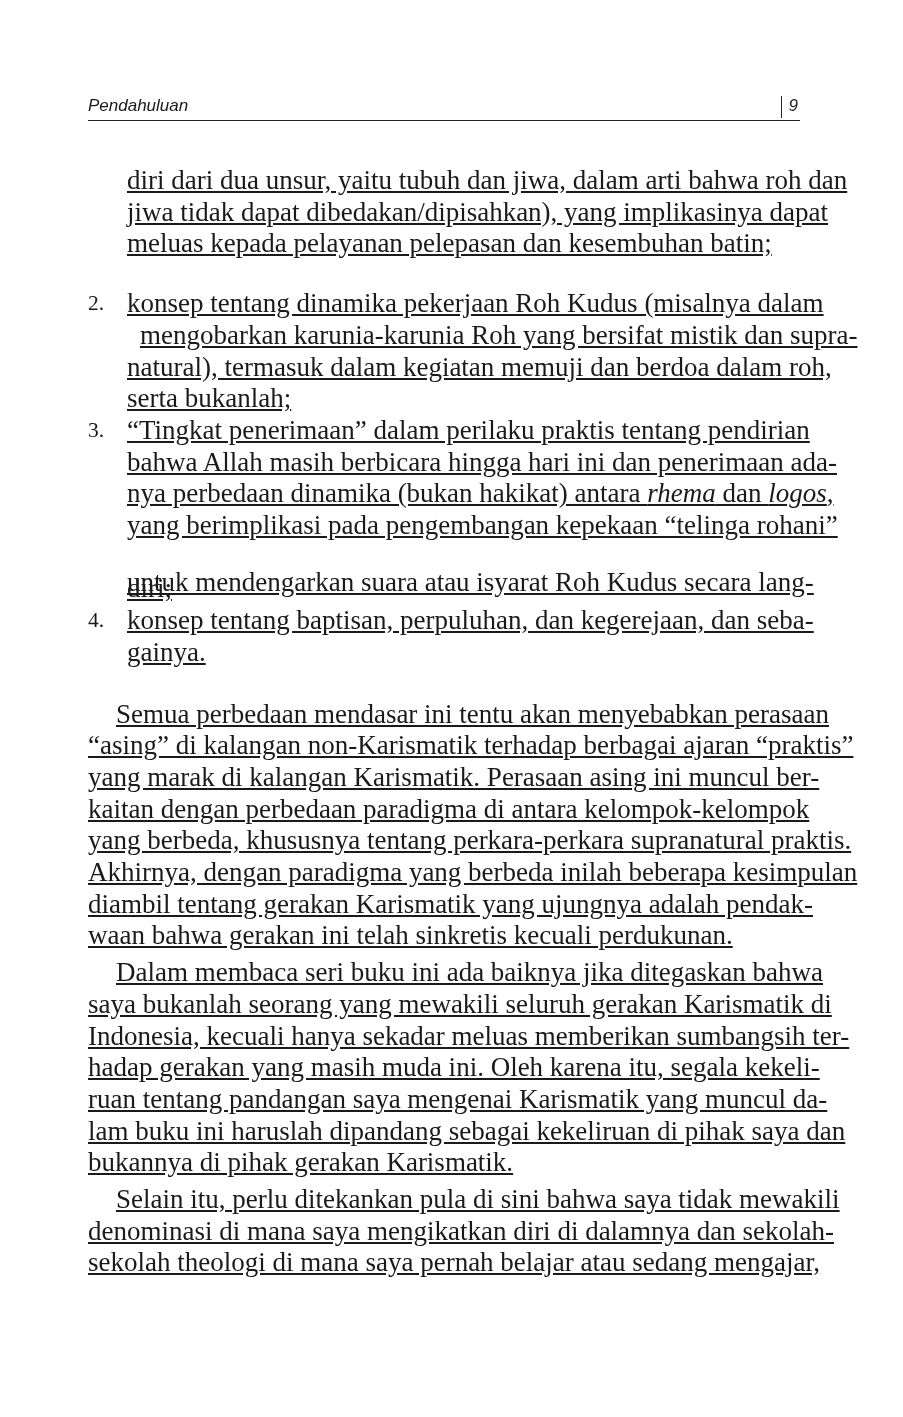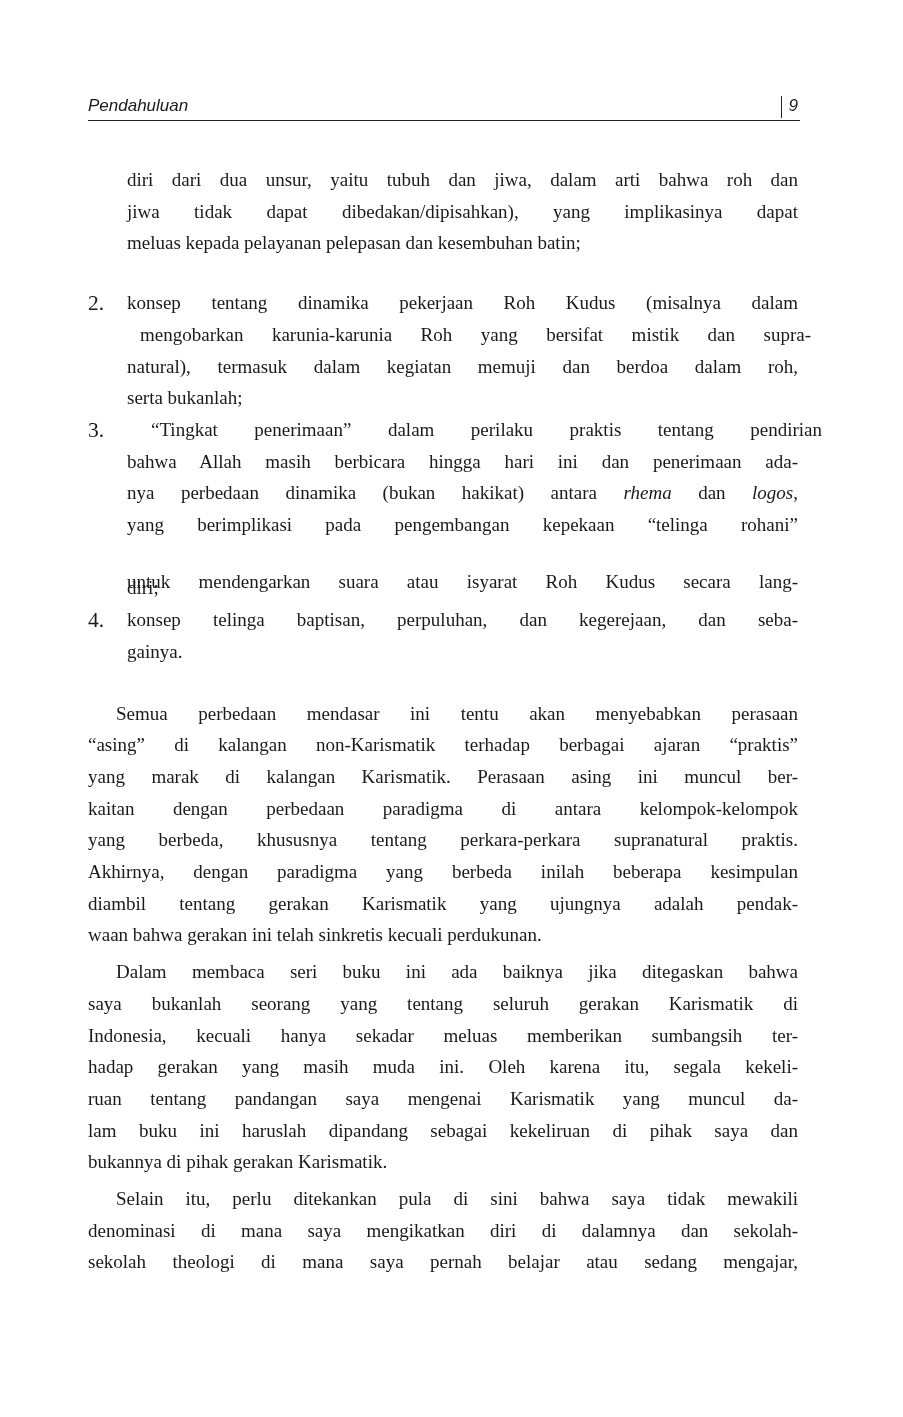--- a/index.html
+++ b/index.html
@@ -6,22 +6,22 @@
   body { width:903px; height:1417px; position:relative; overflow:hidden;
          font-family:"Liberation Serif","DejaVu Serif",serif; color:#1a1a1a; }
   .header { position:absolute; left:88px; top:96px; width:712px; height:24px;
             border-bottom:1.3px solid #222; }
   .running-title { position:absolute; left:0; top:0; font-style:italic; font-size:17px;
                    font-family:"Liberation Sans","DejaVu Sans",sans-serif; }
   .page-num { position:absolute; right:2px; top:0; font-style:italic; font-size:17px;
               font-family:"Liberation Sans","DejaVu Sans",sans-serif; }
   .page-num-sep { position:absolute; right:18px; top:0px; width:1.3px; height:22px; background:#222; }
   .content { position:absolute; left:0; top:0; }
-  .line { position:absolute; font-size:19px; line-height:30px; white-space:nowrap;
-          text-align:justify; text-align-last:justify; }
+  .line { position:absolute; font-size:27px; line-height:30px; white-space:nowrap;
+          text-align:justify; text-align-last:justify;text-decoration:underline; }
   .line.last { text-align-last:left; }
   .num { position:absolute; font-size:21.5px; line-height:30px; }
   em { font-style:italic; }
 </style>
 </head>
 <body>
 
 <div class="header">
   <span class="running-title">Pendahuluan</span>
   <span class="page-num-sep"></span>
@@ -31,39 +31,39 @@
 <div class="content" id="content">
     <div class="line" style="left: 127px; top: 165px; width: 671px;">diri dari dua unsur, yaitu tubuh dan jiwa, dalam arti bahwa roh dan</div>
     <div class="line" style="left: 127px; top: 196.7px; width: 671px;">jiwa tidak dapat dibedakan/dipisahkan), yang implikasinya dapat</div>
     <div class="line last" style="left: 127px; top: 228.4px; width: 671px;">meluas kepada pelayanan pelepasan dan kesembuhan batin;</div>
     <div class="num" style="left: 88px; top: 288.1px;">2.</div>
     <div class="line" style="left: 127px; top: 288.1px; width: 671px;">konsep tentang dinamika pekerjaan Roh Kudus (misalnya dalam</div>
     <div class="line" style="left: 140px; top: 319.8px; width: 671px;">mengobarkan karunia-karunia Roh yang bersifat mistik dan supra-</div>
     <div class="line" style="left: 127px; top: 351.5px; width: 671px;">natural), termasuk dalam kegiatan memuji dan berdoa dalam roh,</div>
     <div class="line last" style="left: 127px; top: 383.2px; width: 671px;">serta bukanlah;</div>
     <div class="num" style="left: 88px; top: 414.9px;">3.</div>
-    <div class="line" style="left: 127px; top: 414.9px; width: 671px; margin-left: 24px;">“Tingkat penerimaan” dalam perilaku praktis tentang pendirian</div>
+    <div class="line" style="left: 127px; top: 414.9px; width: 671px;">“Tingkat penerimaan” dalam perilaku praktis tentang pendirian</div>
     <div class="line" style="left: 127px; top: 446.6px; width: 671px;">bahwa Allah masih berbicara hingga hari ini dan penerimaan ada-</div>
     <div class="line" style="left: 127px; top: 478.3px; width: 671px;">nya perbedaan dinamika (bukan hakikat) antara <em>rhema</em> dan <em>logos</em>,</div>
     <div class="line" style="left: 127px; top: 510px; width: 671px;">yang berimplikasi pada pengembangan kepekaan “telinga rohani”</div>
     <div class="line" style="left: 127px; top: 567px; width: 671px;">untuk mendengarkan suara atau isyarat Roh Kudus secara lang-</div>
     <div class="line last" style="left: 127px; top: 573.4px; width: 671px;">diri;</div>
     <div class="num" style="left: 88px; top: 605.1px;">4.</div>
-    <div class="line" style="left: 127px; top: 605.1px; width: 671px;">konsep telinga baptisan, perpuluhan, dan kegerejaan, dan seba-</div>
+    <div class="line" style="left: 127px; top: 605.1px; width: 671px;">konsep tentang baptisan, perpuluhan, dan kegerejaan, dan seba-</div>
     <div class="line last" style="left: 127px; top: 636.8px; width: 671px;">gainya.</div>
     <div class="line" style="left: 116px; top: 698.5px; width: 682px;">Semua perbedaan mendasar ini tentu akan menyebabkan perasaan</div>
     <div class="line" style="left: 88px; top: 730.2px; width: 710px;">“asing” di kalangan non-Karismatik terhadap berbagai ajaran “praktis”</div>
     <div class="line" style="left: 88px; top: 761.9px; width: 710px;">yang marak di kalangan Karismatik. Perasaan asing ini muncul ber-</div>
     <div class="line" style="left: 88px; top: 793.6px; width: 710px;">kaitan dengan perbedaan paradigma di antara kelompok-kelompok</div>
     <div class="line" style="left: 88px; top: 825.3px; width: 710px;">yang berbeda, khususnya tentang perkara-perkara supranatural praktis.</div>
     <div class="line" style="left: 88px; top: 857px; width: 710px;">Akhirnya, dengan paradigma yang berbeda inilah beberapa kesimpulan</div>
     <div class="line" style="left: 88px; top: 888.7px; width: 710px;">diambil tentang gerakan Karismatik yang ujungnya adalah pendak-</div>
     <div class="line last" style="left: 88px; top: 920.4px; width: 710px;">waan bahwa gerakan ini telah sinkretis kecuali perdukunan.</div>
     <div class="line" style="left: 116px; top: 957.1px; width: 682px;">Dalam membaca seri buku ini ada baiknya jika ditegaskan bahwa</div>
-    <div class="line" style="left: 88px; top: 988.8px; width: 710px;">saya bukanlah seorang yang tentang seluruh gerakan Karismatik di</div>
+    <div class="line" style="left: 88px; top: 988.8px; width: 710px;">saya bukanlah seorang yang mewakili seluruh gerakan Karismatik di</div>
     <div class="line" style="left: 88px; top: 1020.5px; width: 710px;">Indonesia, kecuali hanya sekadar meluas memberikan sumbangsih ter-</div>
     <div class="line" style="left: 88px; top: 1052.2px; width: 710px;">hadap gerakan yang masih muda ini. Oleh karena itu, segala kekeli-</div>
     <div class="line" style="left: 88px; top: 1083.9px; width: 710px;">ruan tentang pandangan saya mengenai Karismatik yang muncul da-</div>
     <div class="line" style="left: 88px; top: 1115.6px; width: 710px;">lam buku ini haruslah dipandang sebagai kekeliruan di pihak saya dan</div>
     <div class="line last" style="left: 88px; top: 1147.3px; width: 710px;">bukannya di pihak gerakan Karismatik.</div>
     <div class="line" style="left: 116px; top: 1184px; width: 682px;">Selain itu, perlu ditekankan pula di sini bahwa saya tidak mewakili</div>
     <div class="line" style="left: 88px; top: 1215.7px; width: 710px;">denominasi di mana saya mengikatkan diri di dalamnya dan sekolah-</div>
     <div class="line" style="left: 88px; top: 1247.4px; width: 710px;">sekolah theologi di mana saya pernah belajar atau sedang mengajar,</div>
   </div>
 

